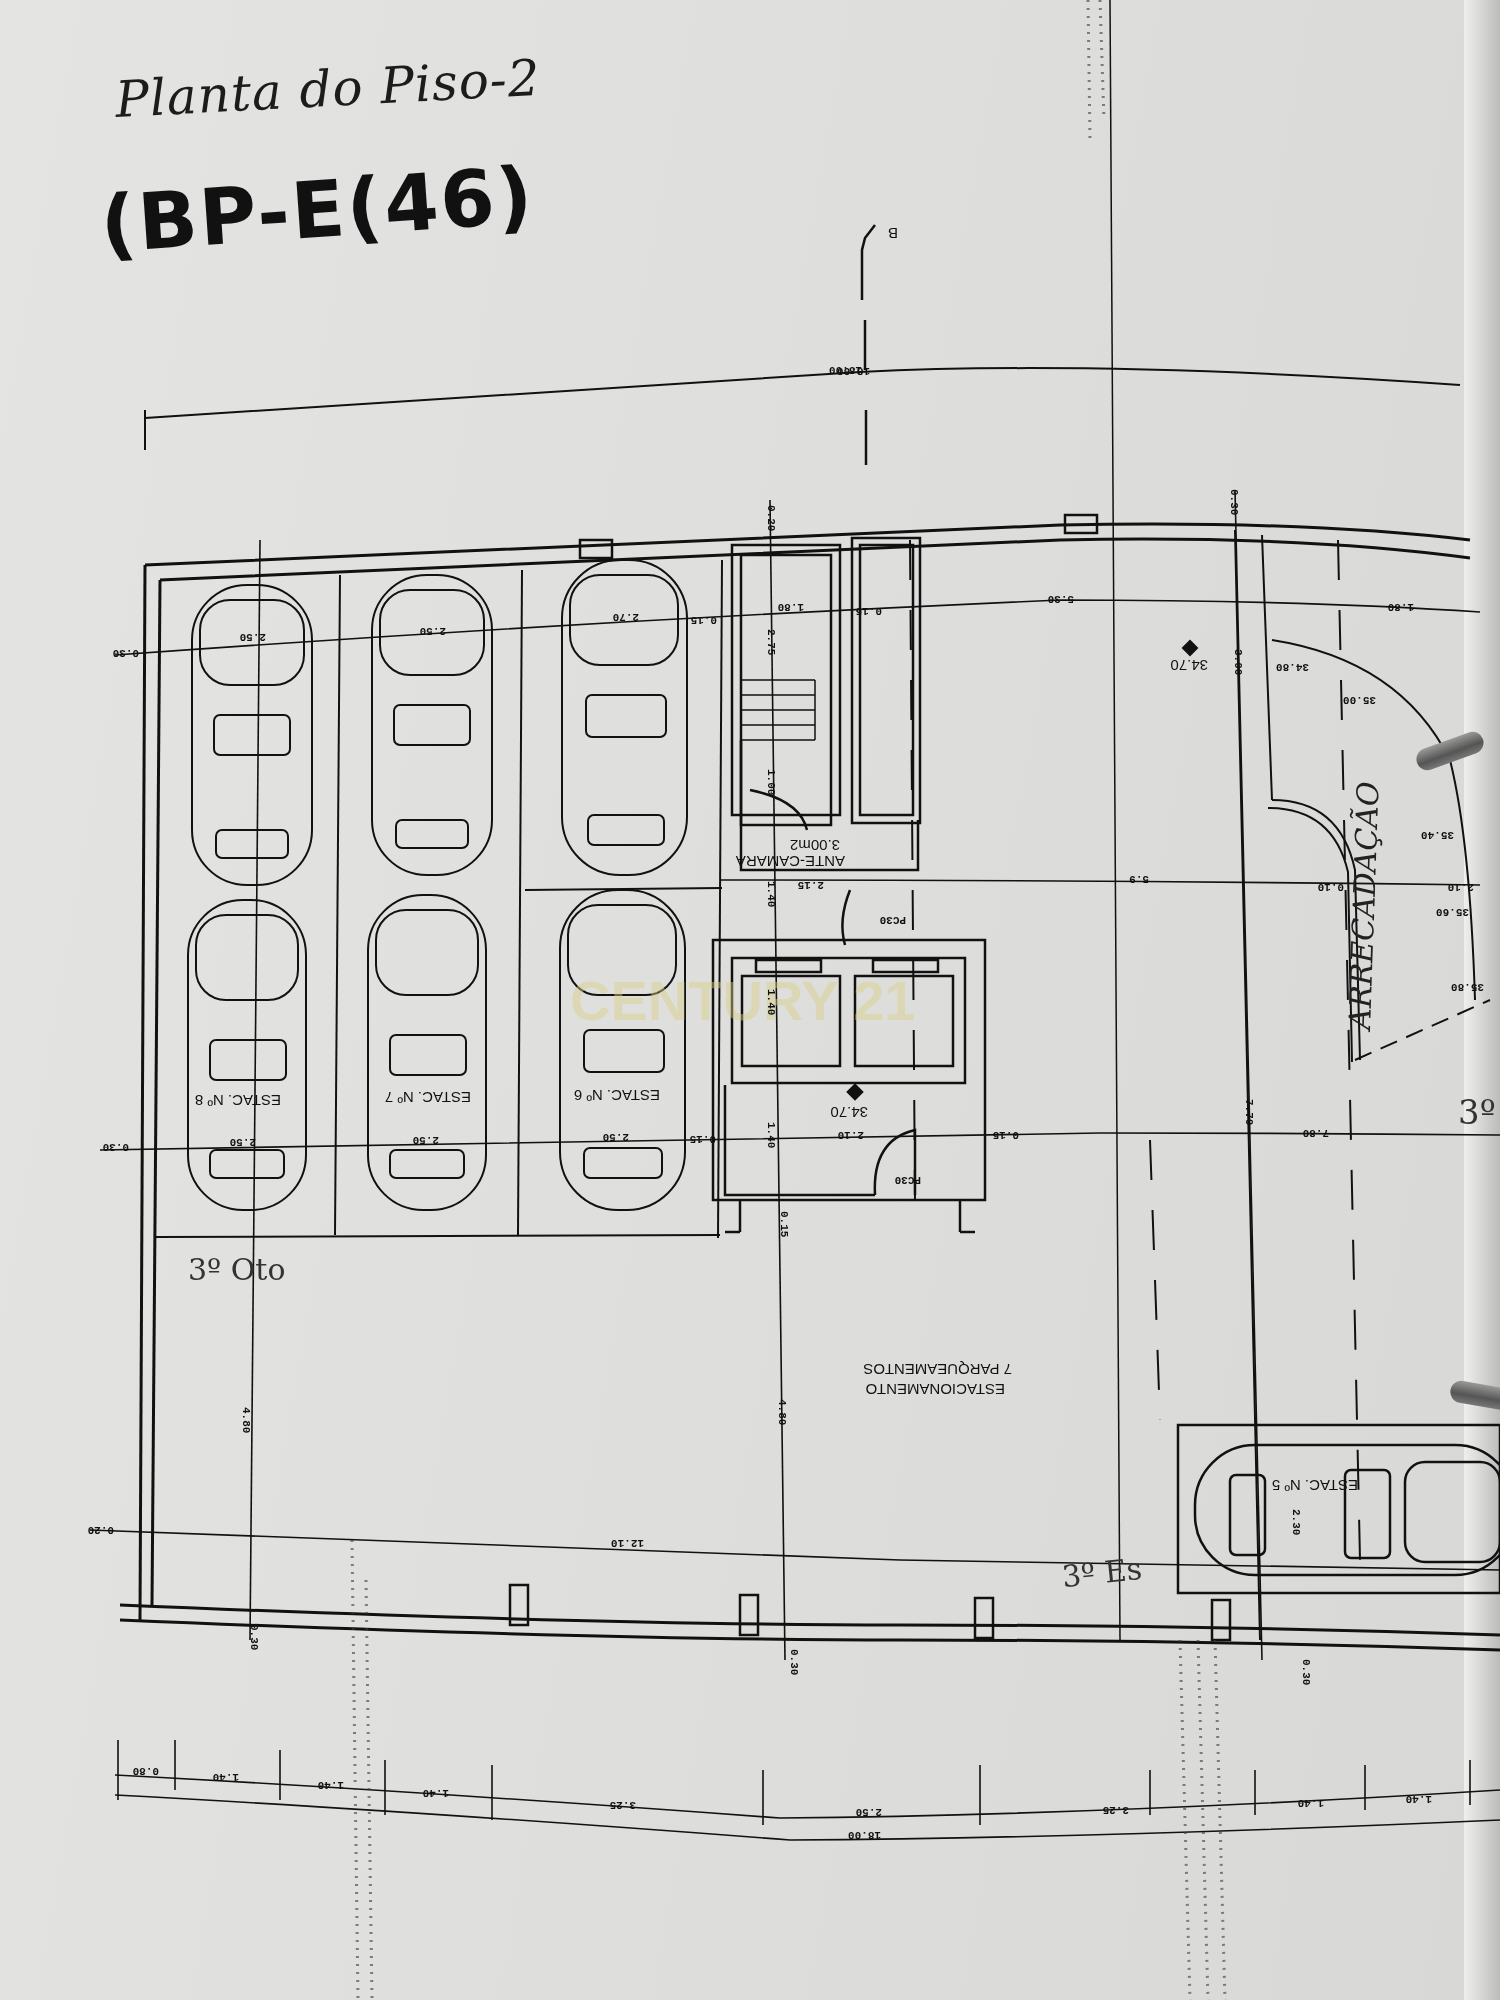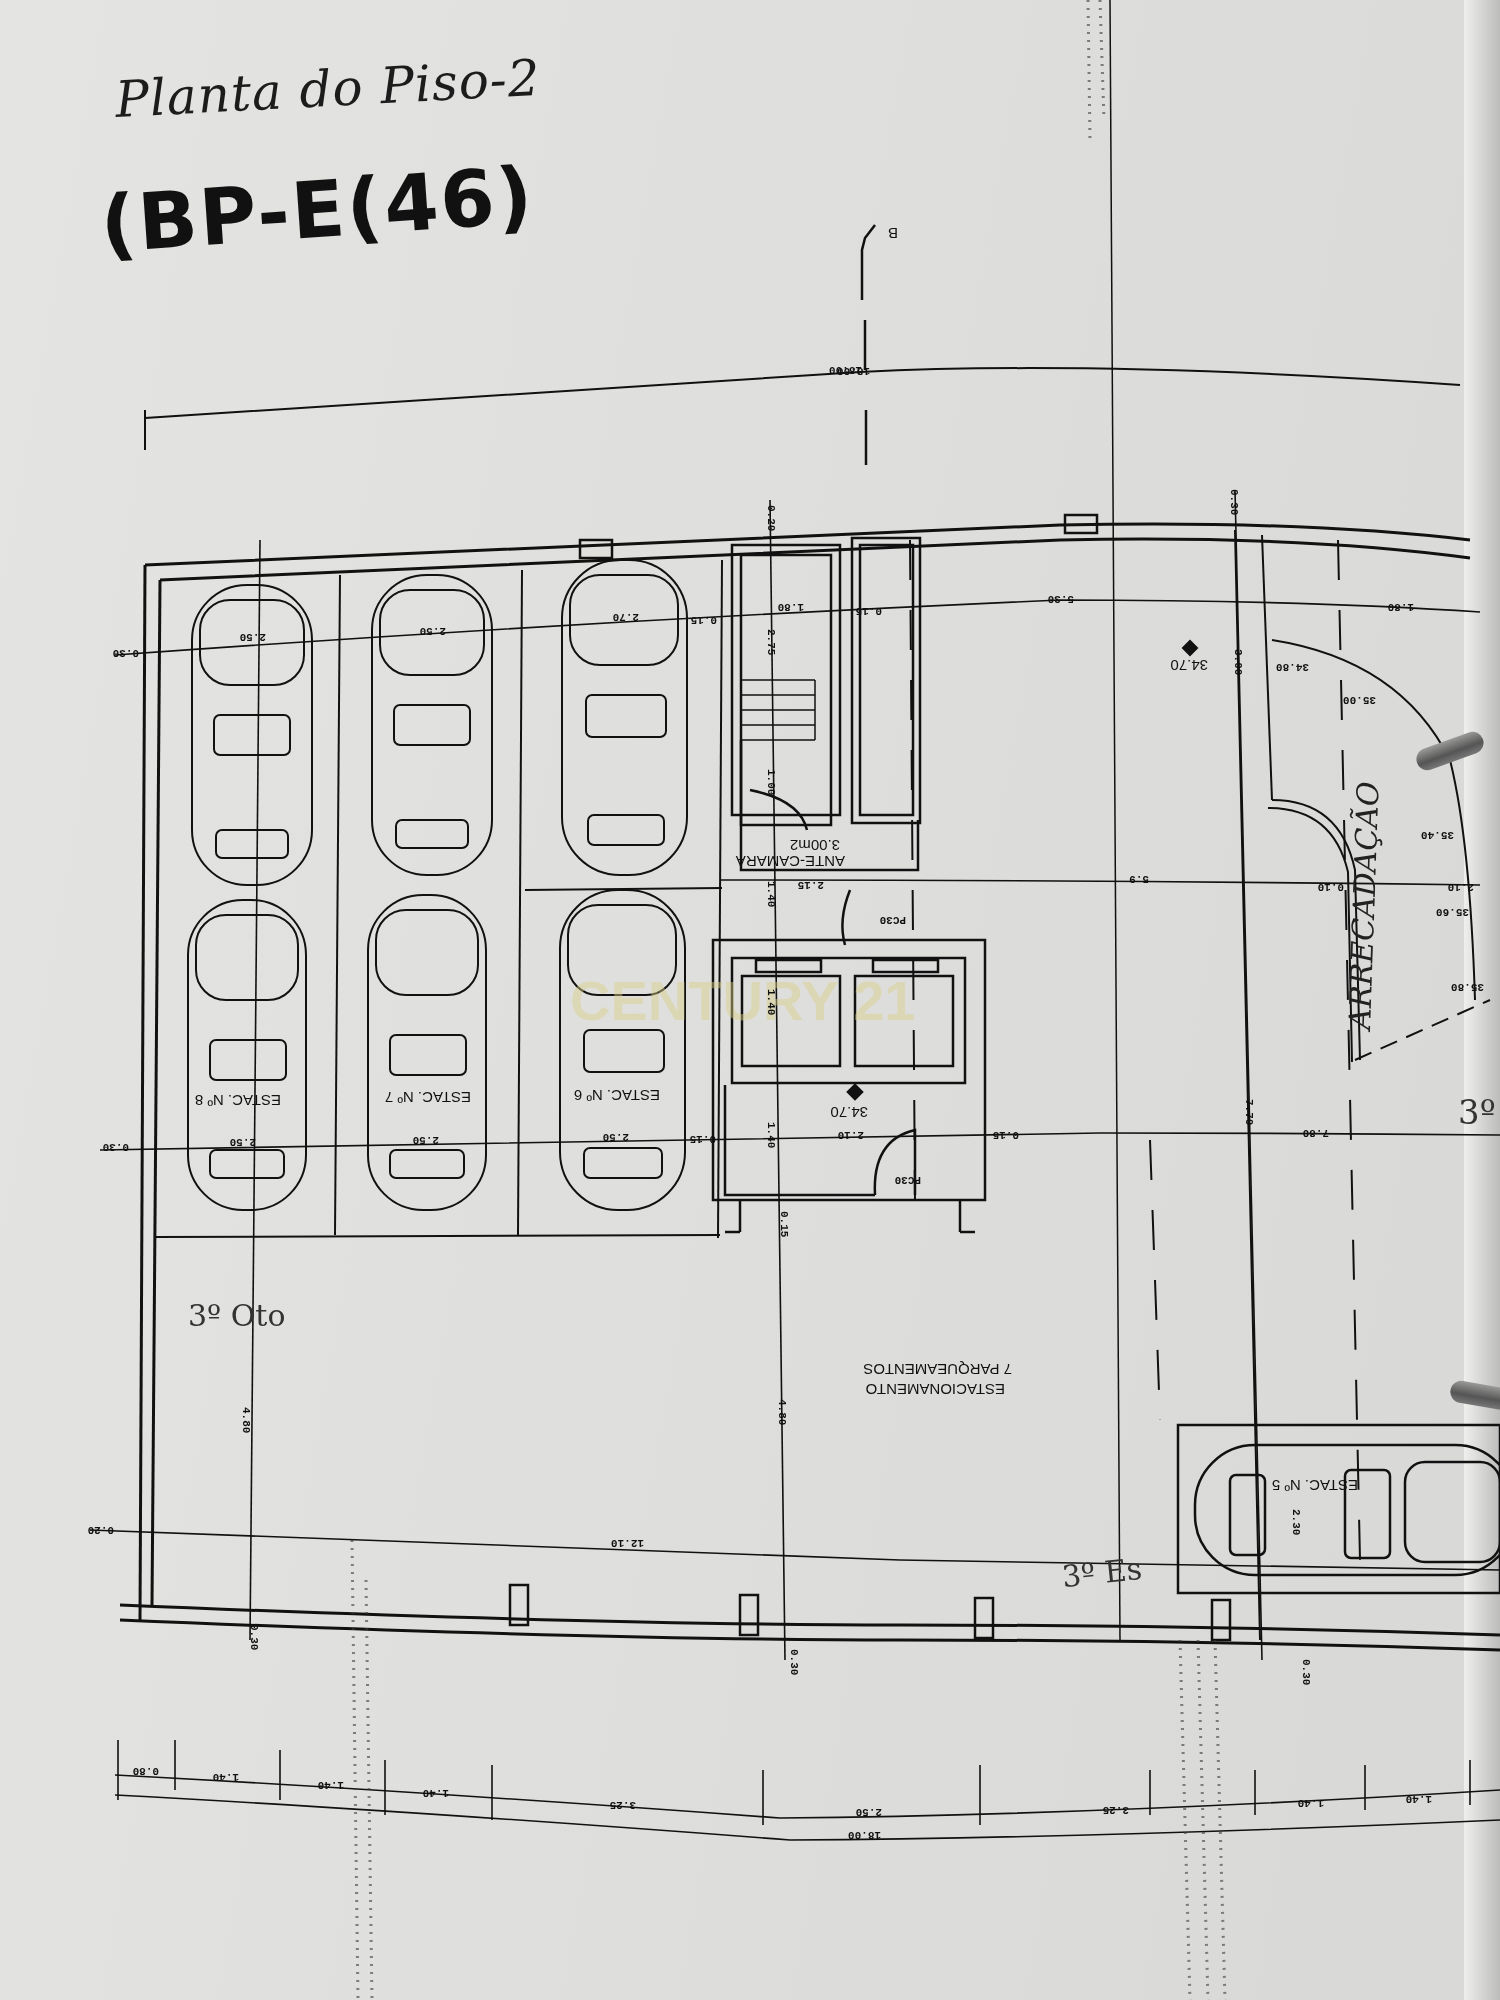--- a/index.html
+++ b/index.html
@@ -295,18 +295,18 @@
     <text class="dim" x="880" y="925" transform="rotate(180 893 921)">PC30</text>
     <text class="dim" x="895" y="1185" transform="rotate(180 908 1181)">PC30</text>
 
     <text class="lbl" x="822" y="1115" transform="rotate(180 845 1111)">34.70</text>
     <text class="lbl" x="1162" y="668" transform="rotate(180 1185 664)">34.70</text>
   </g>
 
   <text x="1370" y="1030" transform="rotate(-88 1370 1030)" font-family="DejaVu Serif, serif" font-style="italic" font-size="30" fill="#222">ARRECADAÇÃO</text>
 </svg>
 
-<div class="hand-note" style="left:188px; top:1298px;">3º Oto</div>
+<div class="hand-note" style="left:188px; top:1252px;">3º Oto</div>
 <div class="hand-note" style="left:1062px; top:1555px; transform:rotate(-6deg);">3º Es</div>
 <div class="hand-note" style="left:1458px; top:1092px; font-size:34px;">3º</div>
 
 <div class="pin" style="left:1415px; top:740px; transform:rotate(-20deg);"></div>
 <div class="pin" style="left:1450px; top:1385px; transform:rotate(10deg);"></div>
 
 </body></html>

